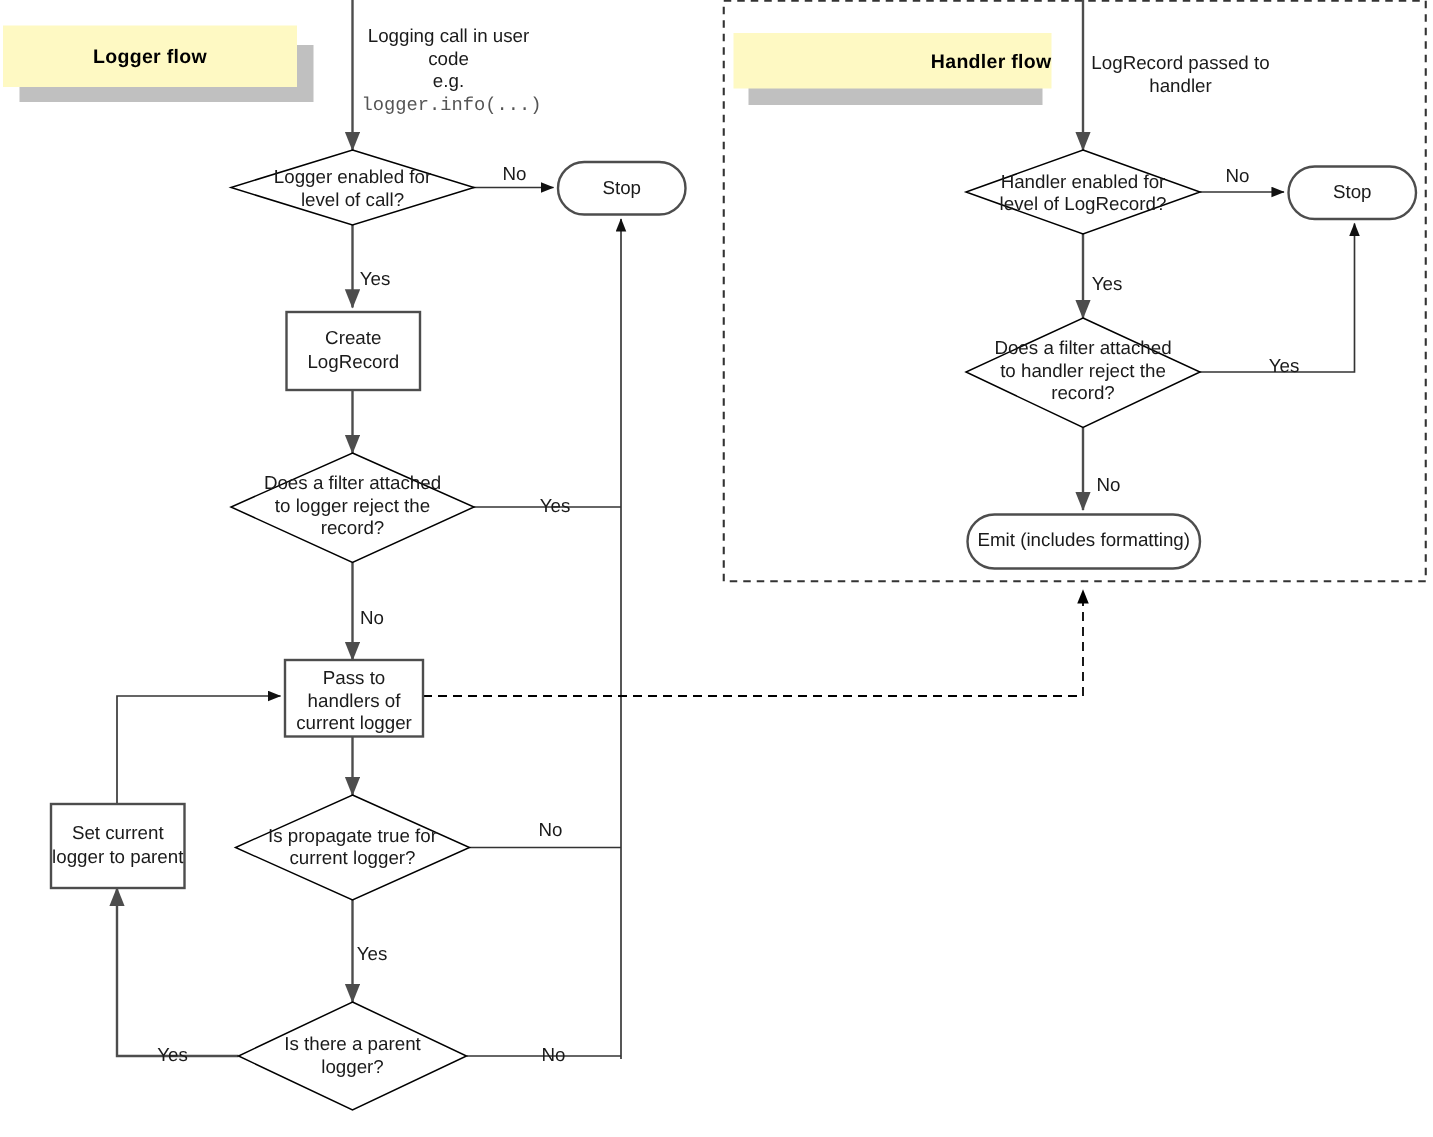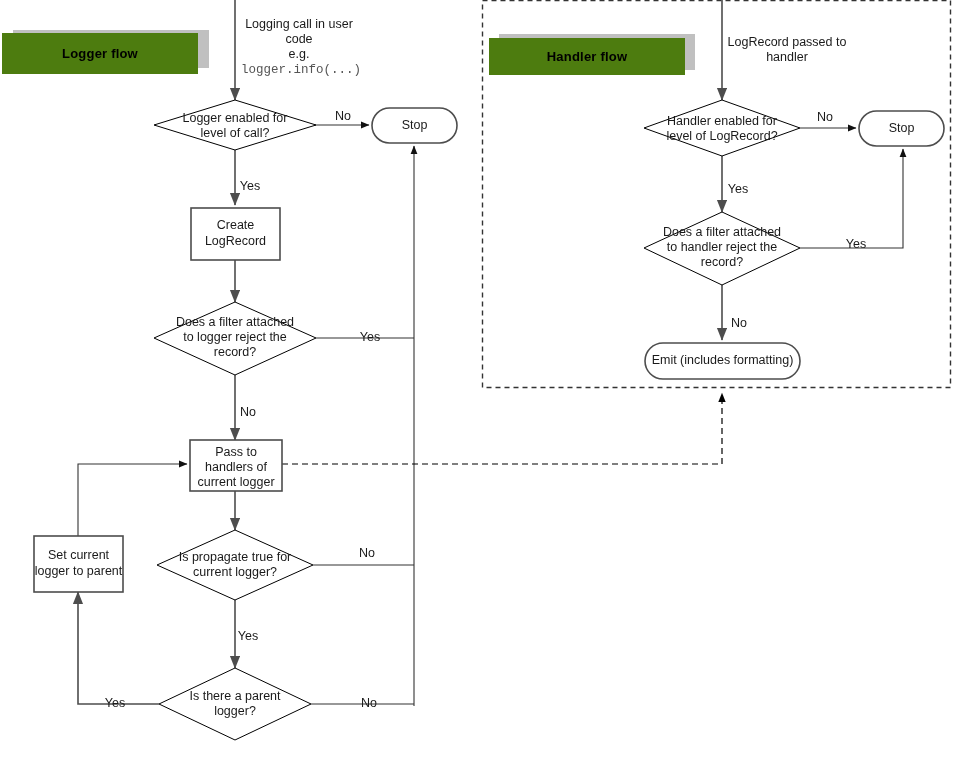--- a/index.html
+++ b/index.html
@@ -77,46 +77,45 @@
     fill: #555555;
     text-anchor: middle;
     dominant-baseline: middle;
   }
   .title-shadow {
     position: absolute;
     background: #c0c0c0;
   }
   .title-card {
     position: absolute;
-    background: #4d7c0f;
+    background: #fef9c3;
     display: flex;
     align-items: center;
     justify-content: center;
-    margin-top: 16px;
   }
   .title-card span {
     font-family: "Liberation Sans", sans-serif;
     font-size: 13px;
     font-weight: bold;
     color: #000000;
     letter-spacing: 0.2px;
   }
 </style>
 </head>
 <body>
 
 <div id="stage">
 
   <div class="title-shadow" style="left:13px; top:30px; width:196px; height:38px;"></div>
   <div class="title-card" style="left:2px; top:17px; width:196px; height:41px;">
     <span>Logger flow</span>
   </div>
 
   <div class="title-shadow" style="left:499px; top:34px; width:196px; height:36px;"></div>
-  <div class="title-card" style="left:489px; top:22px; width:196px; height:37px;">
+  <div class="title-card" style="left:489px; top:22px; width:212px; height:37px;justify-content:flex-end;">
     <span>Handler flow</span>
   </div>
 
   <svg class="flow" viewBox="0 0 955 758">
     <defs>
       <marker id="arrow" markerWidth="9" markerHeight="9" refX="7.6" refY="3.2" orient="auto" markerUnits="strokeWidth">
         <path d="M0,0 L8,3.2 L0,6.4 z" fill="#4d4d4d"></path>
       </marker>
       <marker id="arrowdark" markerWidth="9" markerHeight="9" refX="7.6" refY="3.2" orient="auto" markerUnits="strokeWidth">
         <path d="M0,0 L8,3.2 L0,6.4 z" fill="#111111"></path>

